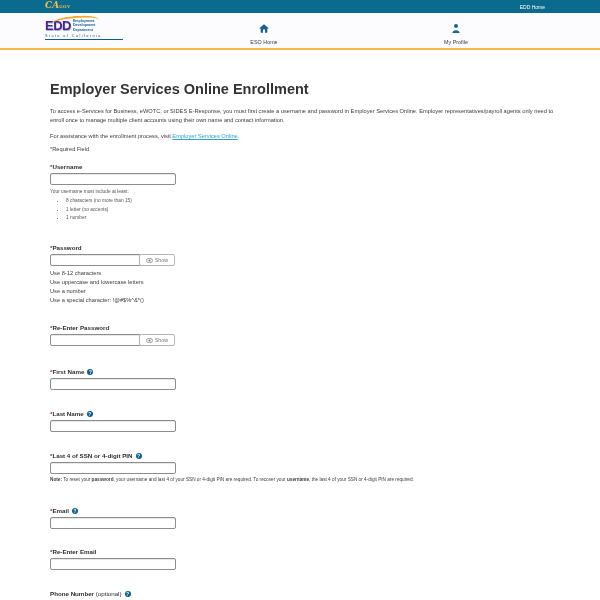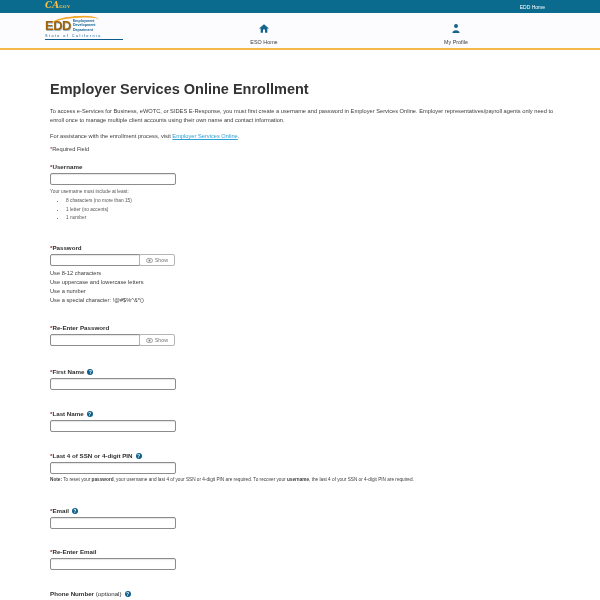--- a/index.html
+++ b/index.html
@@ -13,21 +13,21 @@
     color:#F5BE48; font-size:9px; line-height:1; position:relative; top:-1px; }
   .ca-logo small { font-size:4px; font-style:normal; letter-spacing:0.5px; }
   .topbar-link { color:#ffffff; font-size:5px; text-decoration:none; }
 
   
   .site-header { height:35px; background:#fcfcfe; position:relative; }
   .edd-logo { position:absolute; left:45px; top:5px; width:78px; }
   .edd-swoosh { position:absolute; left:6px; top:-2px; width:48px; height:12px;
     border-top:2px solid #F0A828; border-radius:50%; transform:rotate(-5deg); }
   .edd-row { display:flex; align-items:center; gap:2px; }
-  .edd-word { font-size:13px; font-weight:bold; color:#a16207; letter-spacing:-0.5px;
+  .edd-word { font-size:13px; font-weight:bold; color:#4c1d95; letter-spacing:-0.5px;
     text-shadow:0.5px 0.5px 0 #9db9cc; }
   .edd-dept { font-size:3.6px; font-weight:bold; color:#0C5C8E; line-height:1.25; }
   .edd-tagline { font-size:3.8px; color:#0C5C8E; letter-spacing:1.4px; margin-top:1px;
     border-bottom:1px solid #0C5C8E; padding-bottom:1px; white-space:nowrap; }
   .nav-item { position:absolute; top:6px; width:60px; text-align:center; cursor:pointer; }
   .nav-item .nav-label { display:block; font-size:5.4px; color:#3c3c3c; margin-top:2px; }
   .nav-eso { left:234px; }
   .nav-profile { left:426px; }
 
   .gold-rule { height:2px; background:#F4B74A; }

